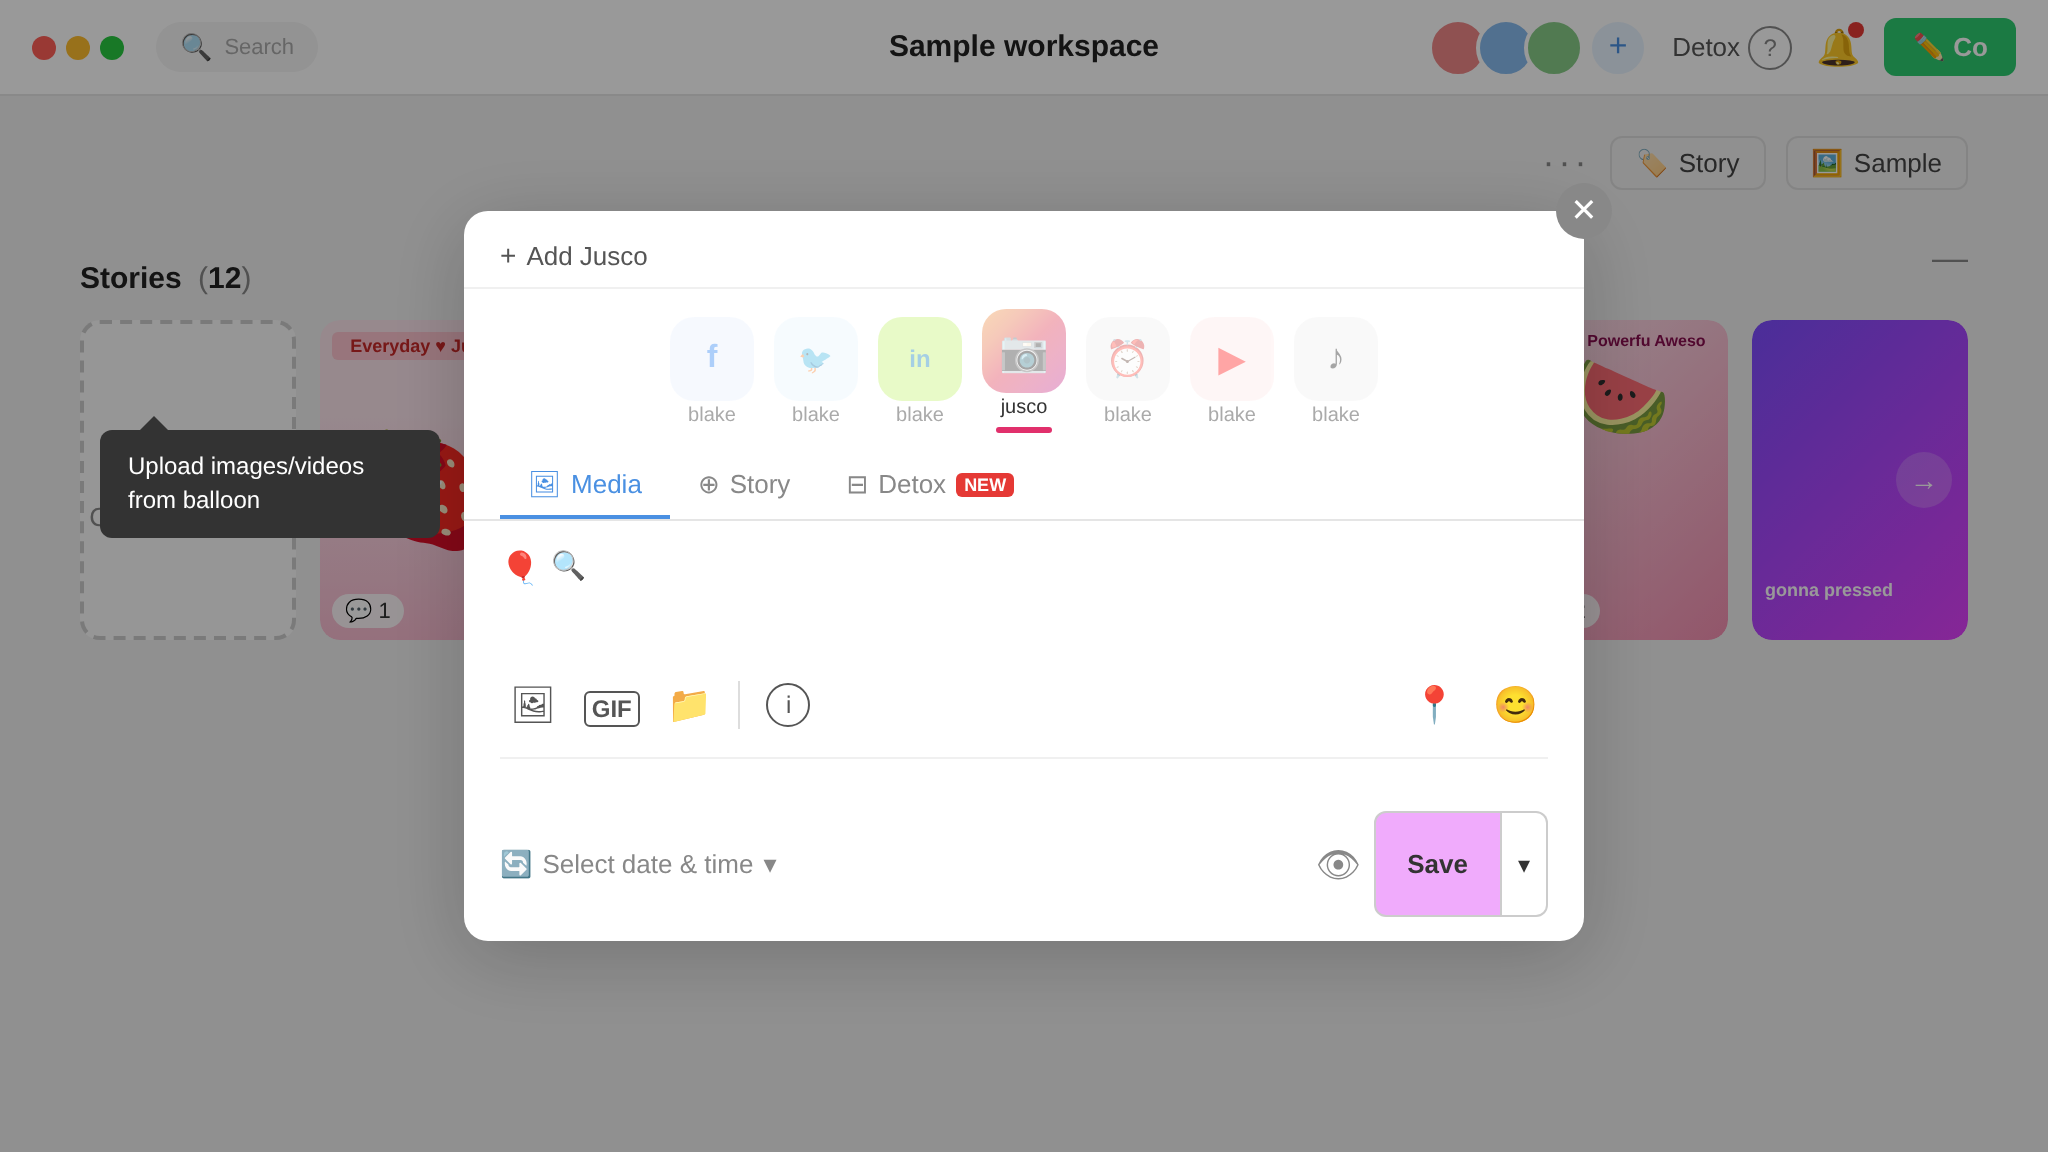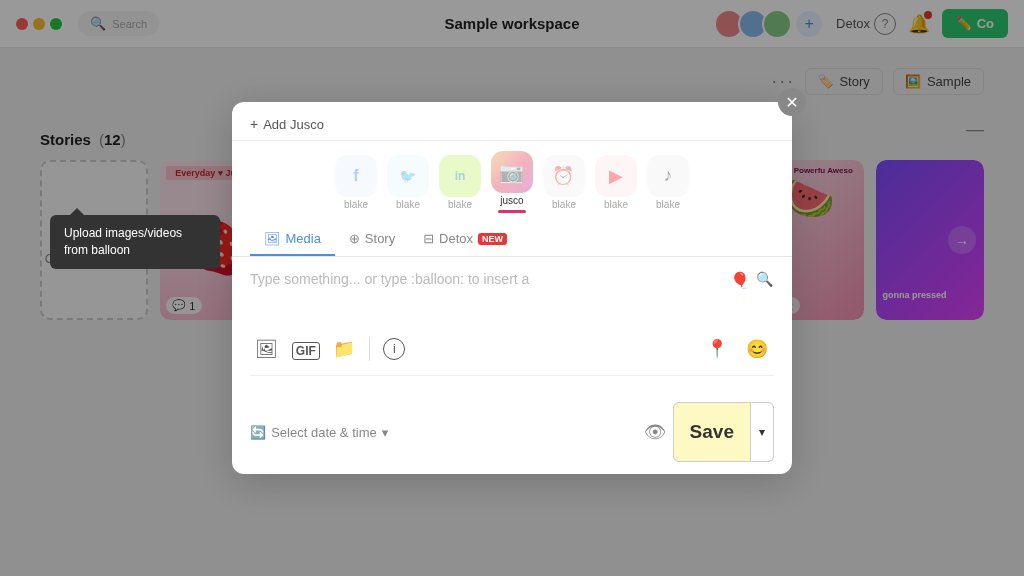--- a/index.html
+++ b/index.html
@@ -464,25 +464,25 @@
       gap: 6px;
     }
     .preview-btn {
       background: none;
       border: none;
       font-size: 18px;
       color: #888;
       cursor: pointer;
     }
     .save-btn {
-      background: #fef9c3;
+      background: #f0abfc;
       border: 1px solid #ccc;
       border-radius: 6px;
       padding: 18px 16px;
-      font-size: 19px;
+      font-size: 13px;
       font-weight: 600;
       color: #333;
       cursor: pointer;
     }
     .save-dropdown-btn {
       background: #fff;
       border: 1px solid #ccc;
       border-left: none;
       border-radius: 0 6px 6px 0;
       padding: 6px 8px;
@@ -741,21 +741,20 @@
     </button>
     <button class="modal-tab">
       <span>⊟</span>
       <span>Detox</span>
       <span class="new-badge">NEW</span>
     </button>
   </div>
 
   <div class="modal-body">
     <div class="compose-area">
-      <span class="compose-text">Type something... or type :balloon: to insert a</span>
       <span class="balloon-emoji">🎈</span>
       <span style="font-size:14px;color:#e53935;">🔍</span>
     </div>
 
     <div class="media-actions">
       <button class="media-action-btn" title="Upload images/videos from computer">
         <span>🖼</span>
       </button>
       <button class="media-action-btn">
         <span style="font-size:12px;font-weight:700;border:1.5px solid #555;padding:1px 3px;border-radius:3px;">GIF</span>

